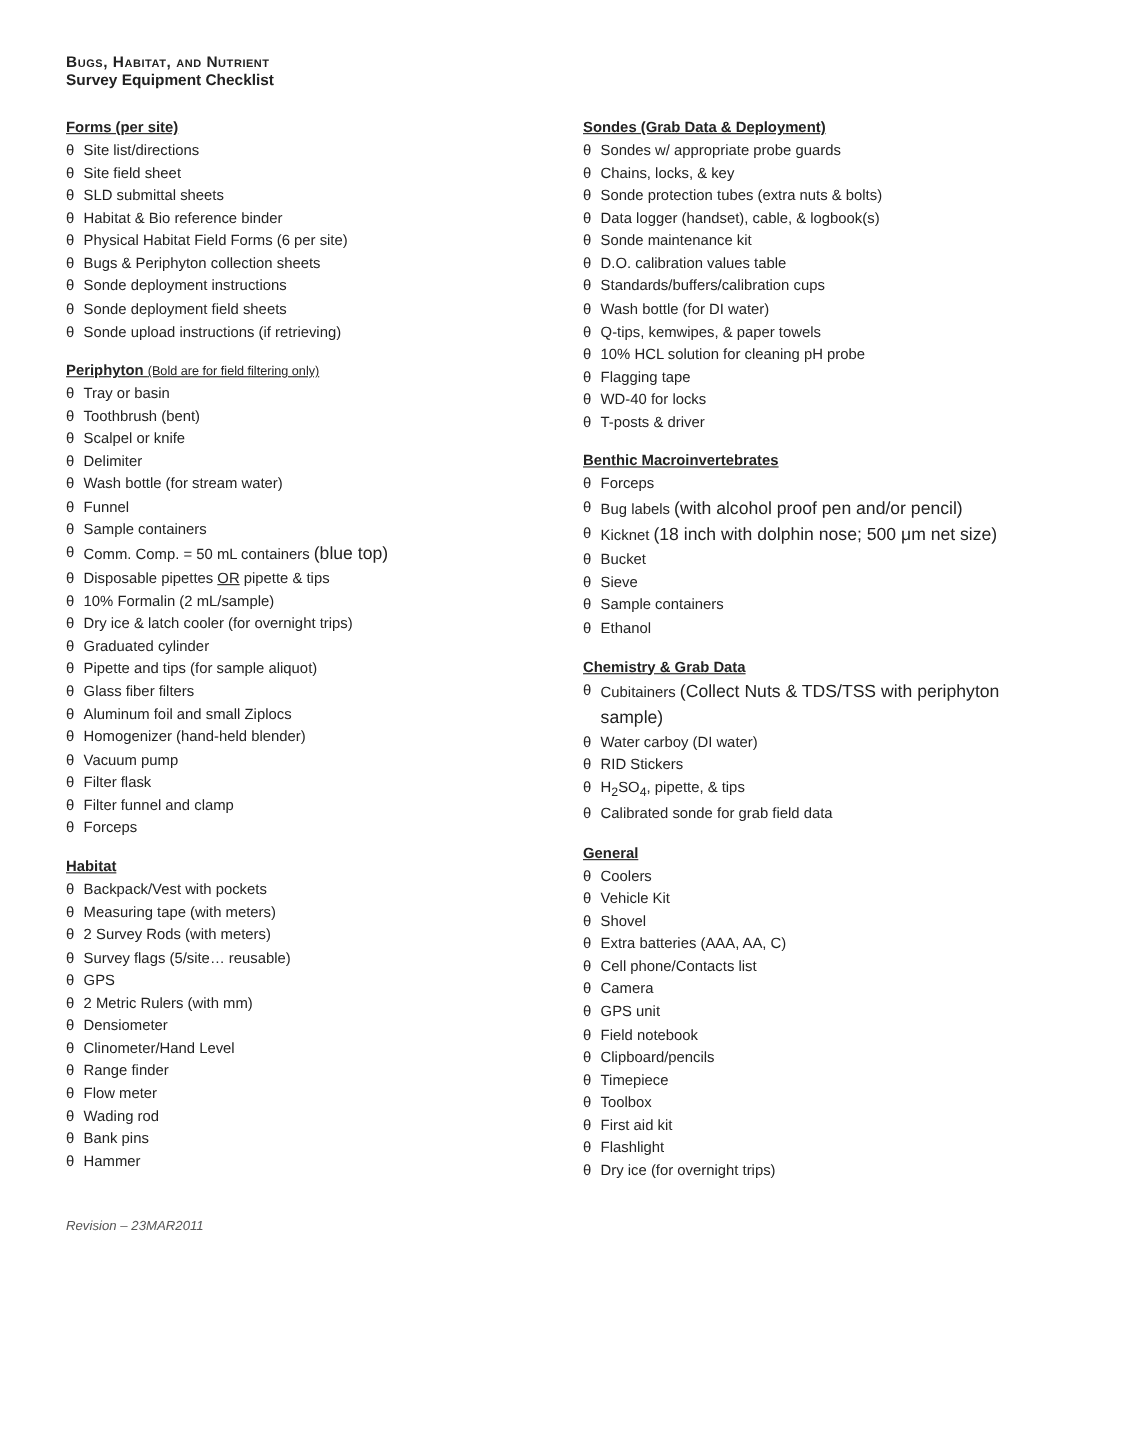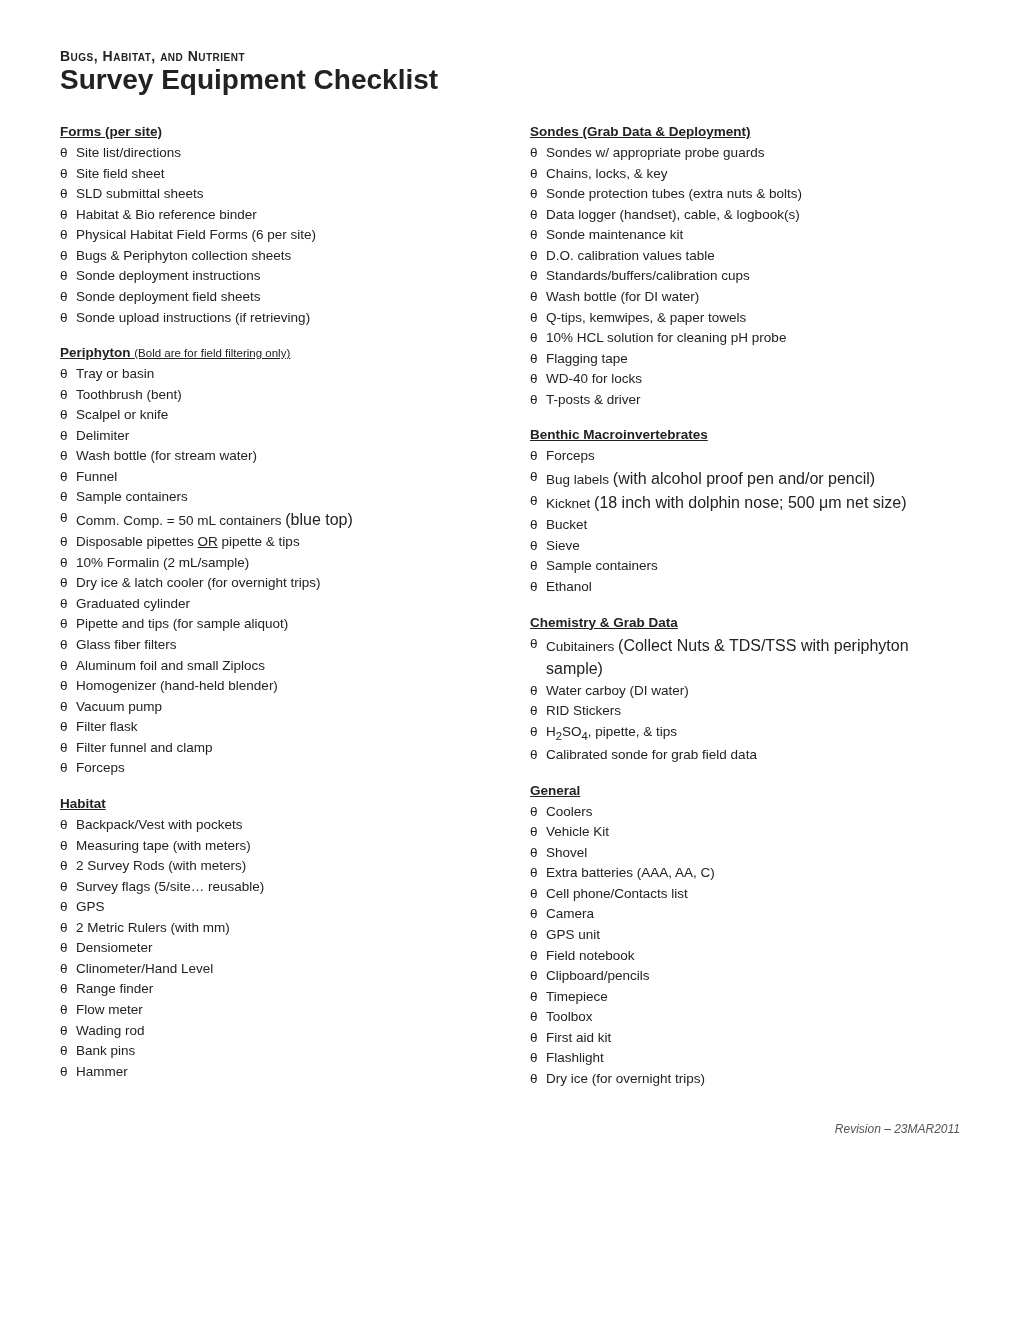--- a/index.html
+++ b/index.html
@@ -14,21 +14,21 @@
     }
     .page-header {
       text-align: left;
       margin-bottom: 28px;
     }
     .page-header .subtitle {
       font-size: 14px;
       letter-spacing: 0.5px;
     }
     .page-header .title {
-      font-size: 28px;
+      font-size: 14px;
       font-weight: bold;
     }
     .two-col {
       display: flex;
       gap: 40px;
     }
     .col {
       flex: 1;
     }
     .section-title {
@@ -62,21 +62,20 @@
       left: 0;
       font-size: 13.5px;
     }
     li .bold {
       font-weight: normal;
     }
     li .small {
       font-size: 16px;
     }
     .revision {
-      text-align: right;
       margin-top: 30px;
       font-style: italic;
       font-size: 12px;
       color: #555;
     }
   </style>
 </head>
 <body>
 
 <div class="page-header">

